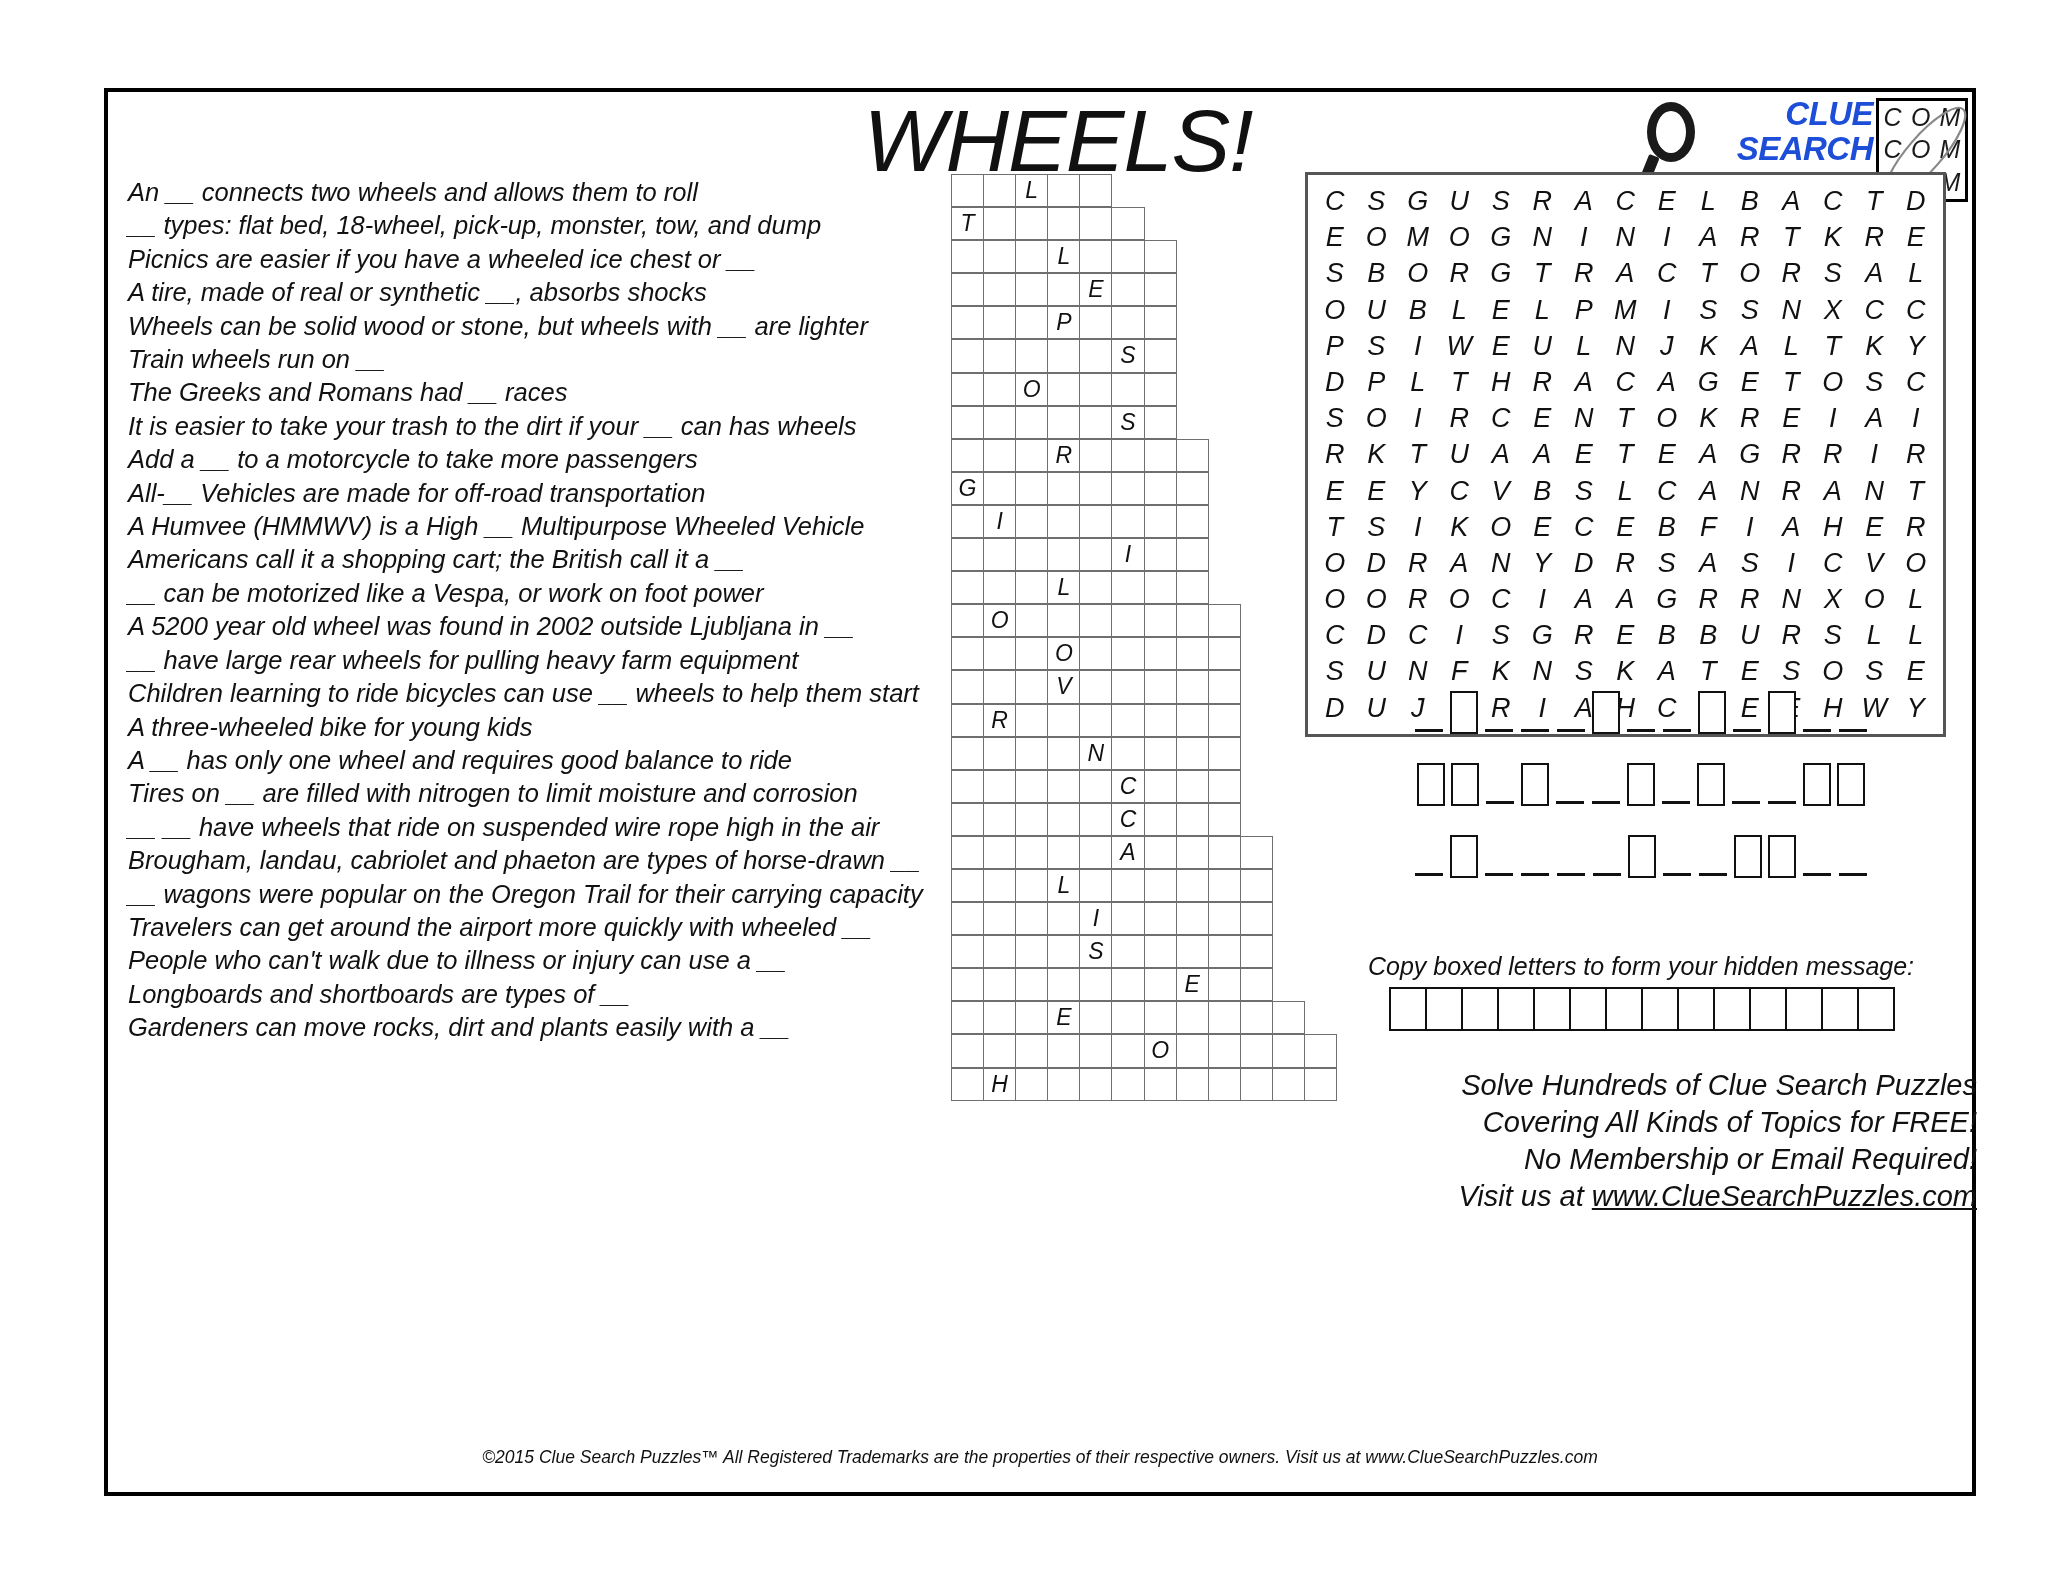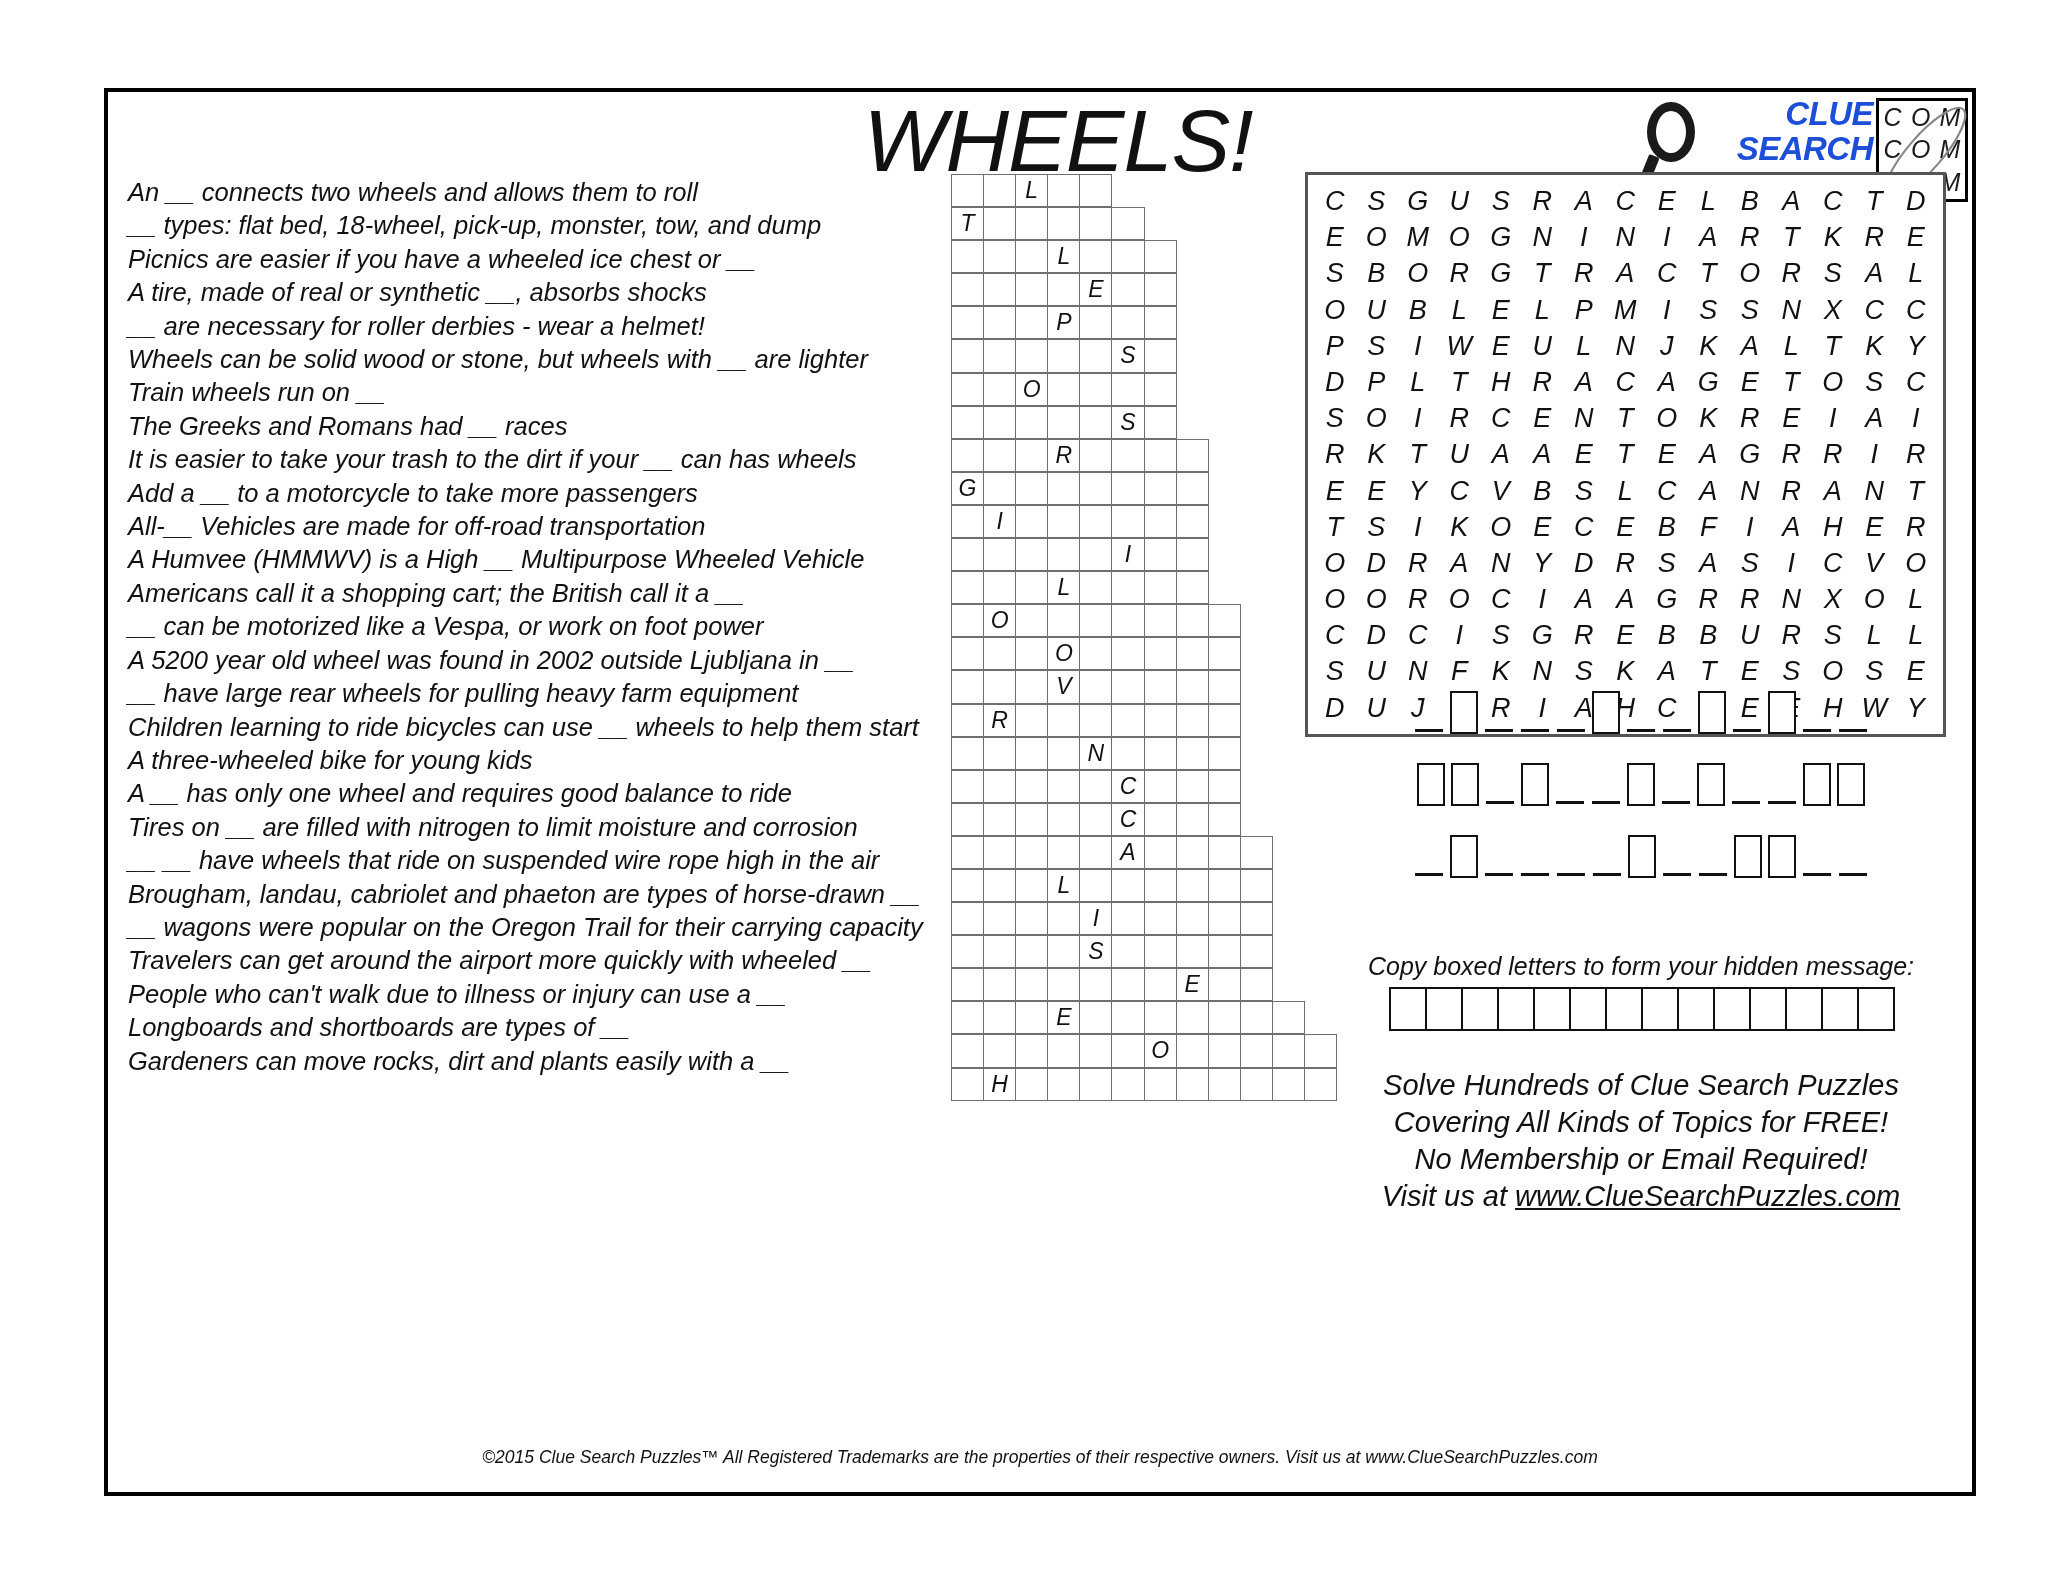--- a/index.html
+++ b/index.html
@@ -206,21 +206,21 @@
     margin-right: -2px;
     background: #fff;
   }
 
   
   #promo {
     position: absolute;
     left: 1197px;
     top: 975px;
     width: 672px;
-    text-align: center;
+    text-align: right;
     font-size: 29px;
     line-height: 37px;
     color: #111;
   }
   #promo .u { text-decoration: underline; }
 
   
   #footer {
     position: absolute;
     left: 0;
@@ -267,21 +267,20 @@
           <ellipse cx="46" cy="52" rx="17" ry="58" transform="rotate(41 46 52)" fill="none" stroke="#888" stroke-width="2.2"></ellipse>
         </svg>
       </div>
     </div>
 
     <div id="clues">
         <div class="clue">An __ connects two wheels and allows them to roll</div>
         <div class="clue">__ types: flat bed, 18-wheel, pick-up, monster, tow, and dump</div>
         <div class="clue">Picnics are easier if you have a wheeled ice chest or __</div>
         <div class="clue">A tire, made of real or synthetic __, absorbs shocks</div>
-        <div class="clue">__ are necessary for roller derbies - wear a helmet!</div>
         <div class="clue">Wheels can be solid wood or stone, but wheels with __ are lighter</div>
         <div class="clue">Train wheels run on __</div>
         <div class="clue">The Greeks and Romans had __ races</div>
         <div class="clue">It is easier to take your trash to the dirt if your __ can has wheels</div>
         <div class="clue">Add a __ to a motorcycle to take more passengers</div>
         <div class="clue">All-__ Vehicles are made for off-road transportation</div>
         <div class="clue">A Humvee (HMMWV) is a High __ Multipurpose Wheeled Vehicle</div>
         <div class="clue">Americans call it a shopping cart; the British call it a __</div>
         <div class="clue">__ can be motorized like a Vespa, or work on foot power</div>
         <div class="clue">A 5200 year old wheel was found in 2002 outside Ljubljana in __</div>

